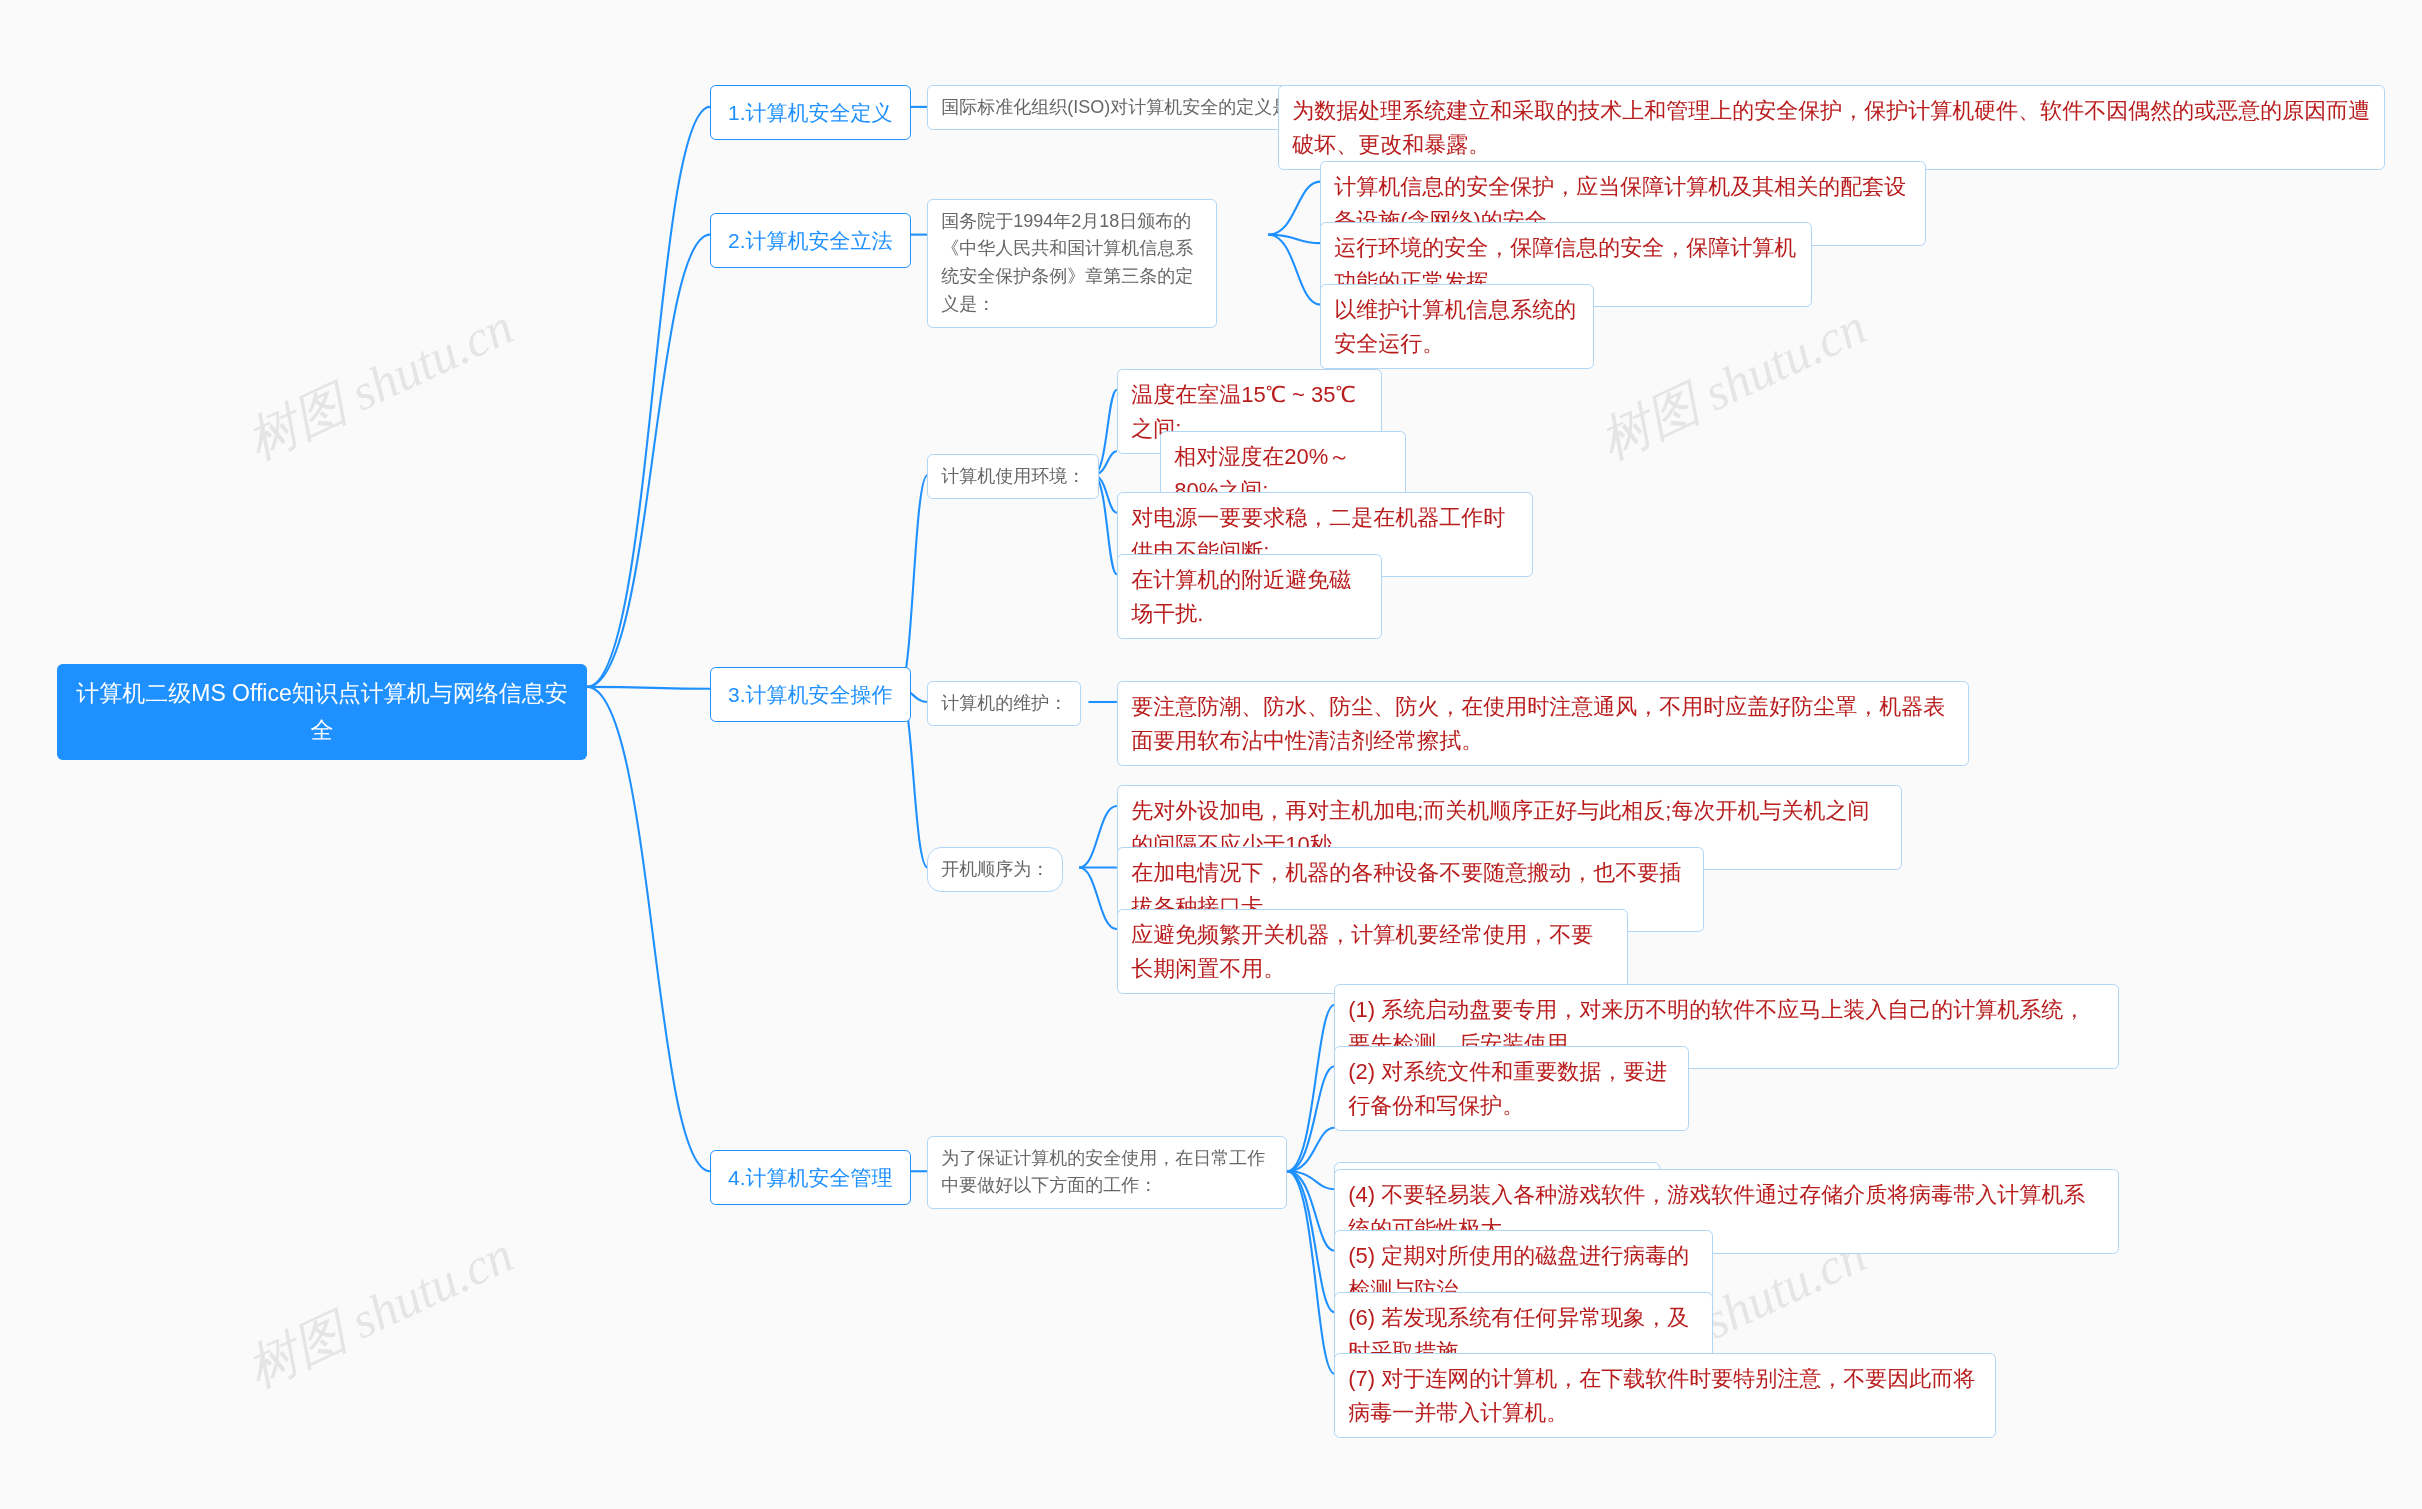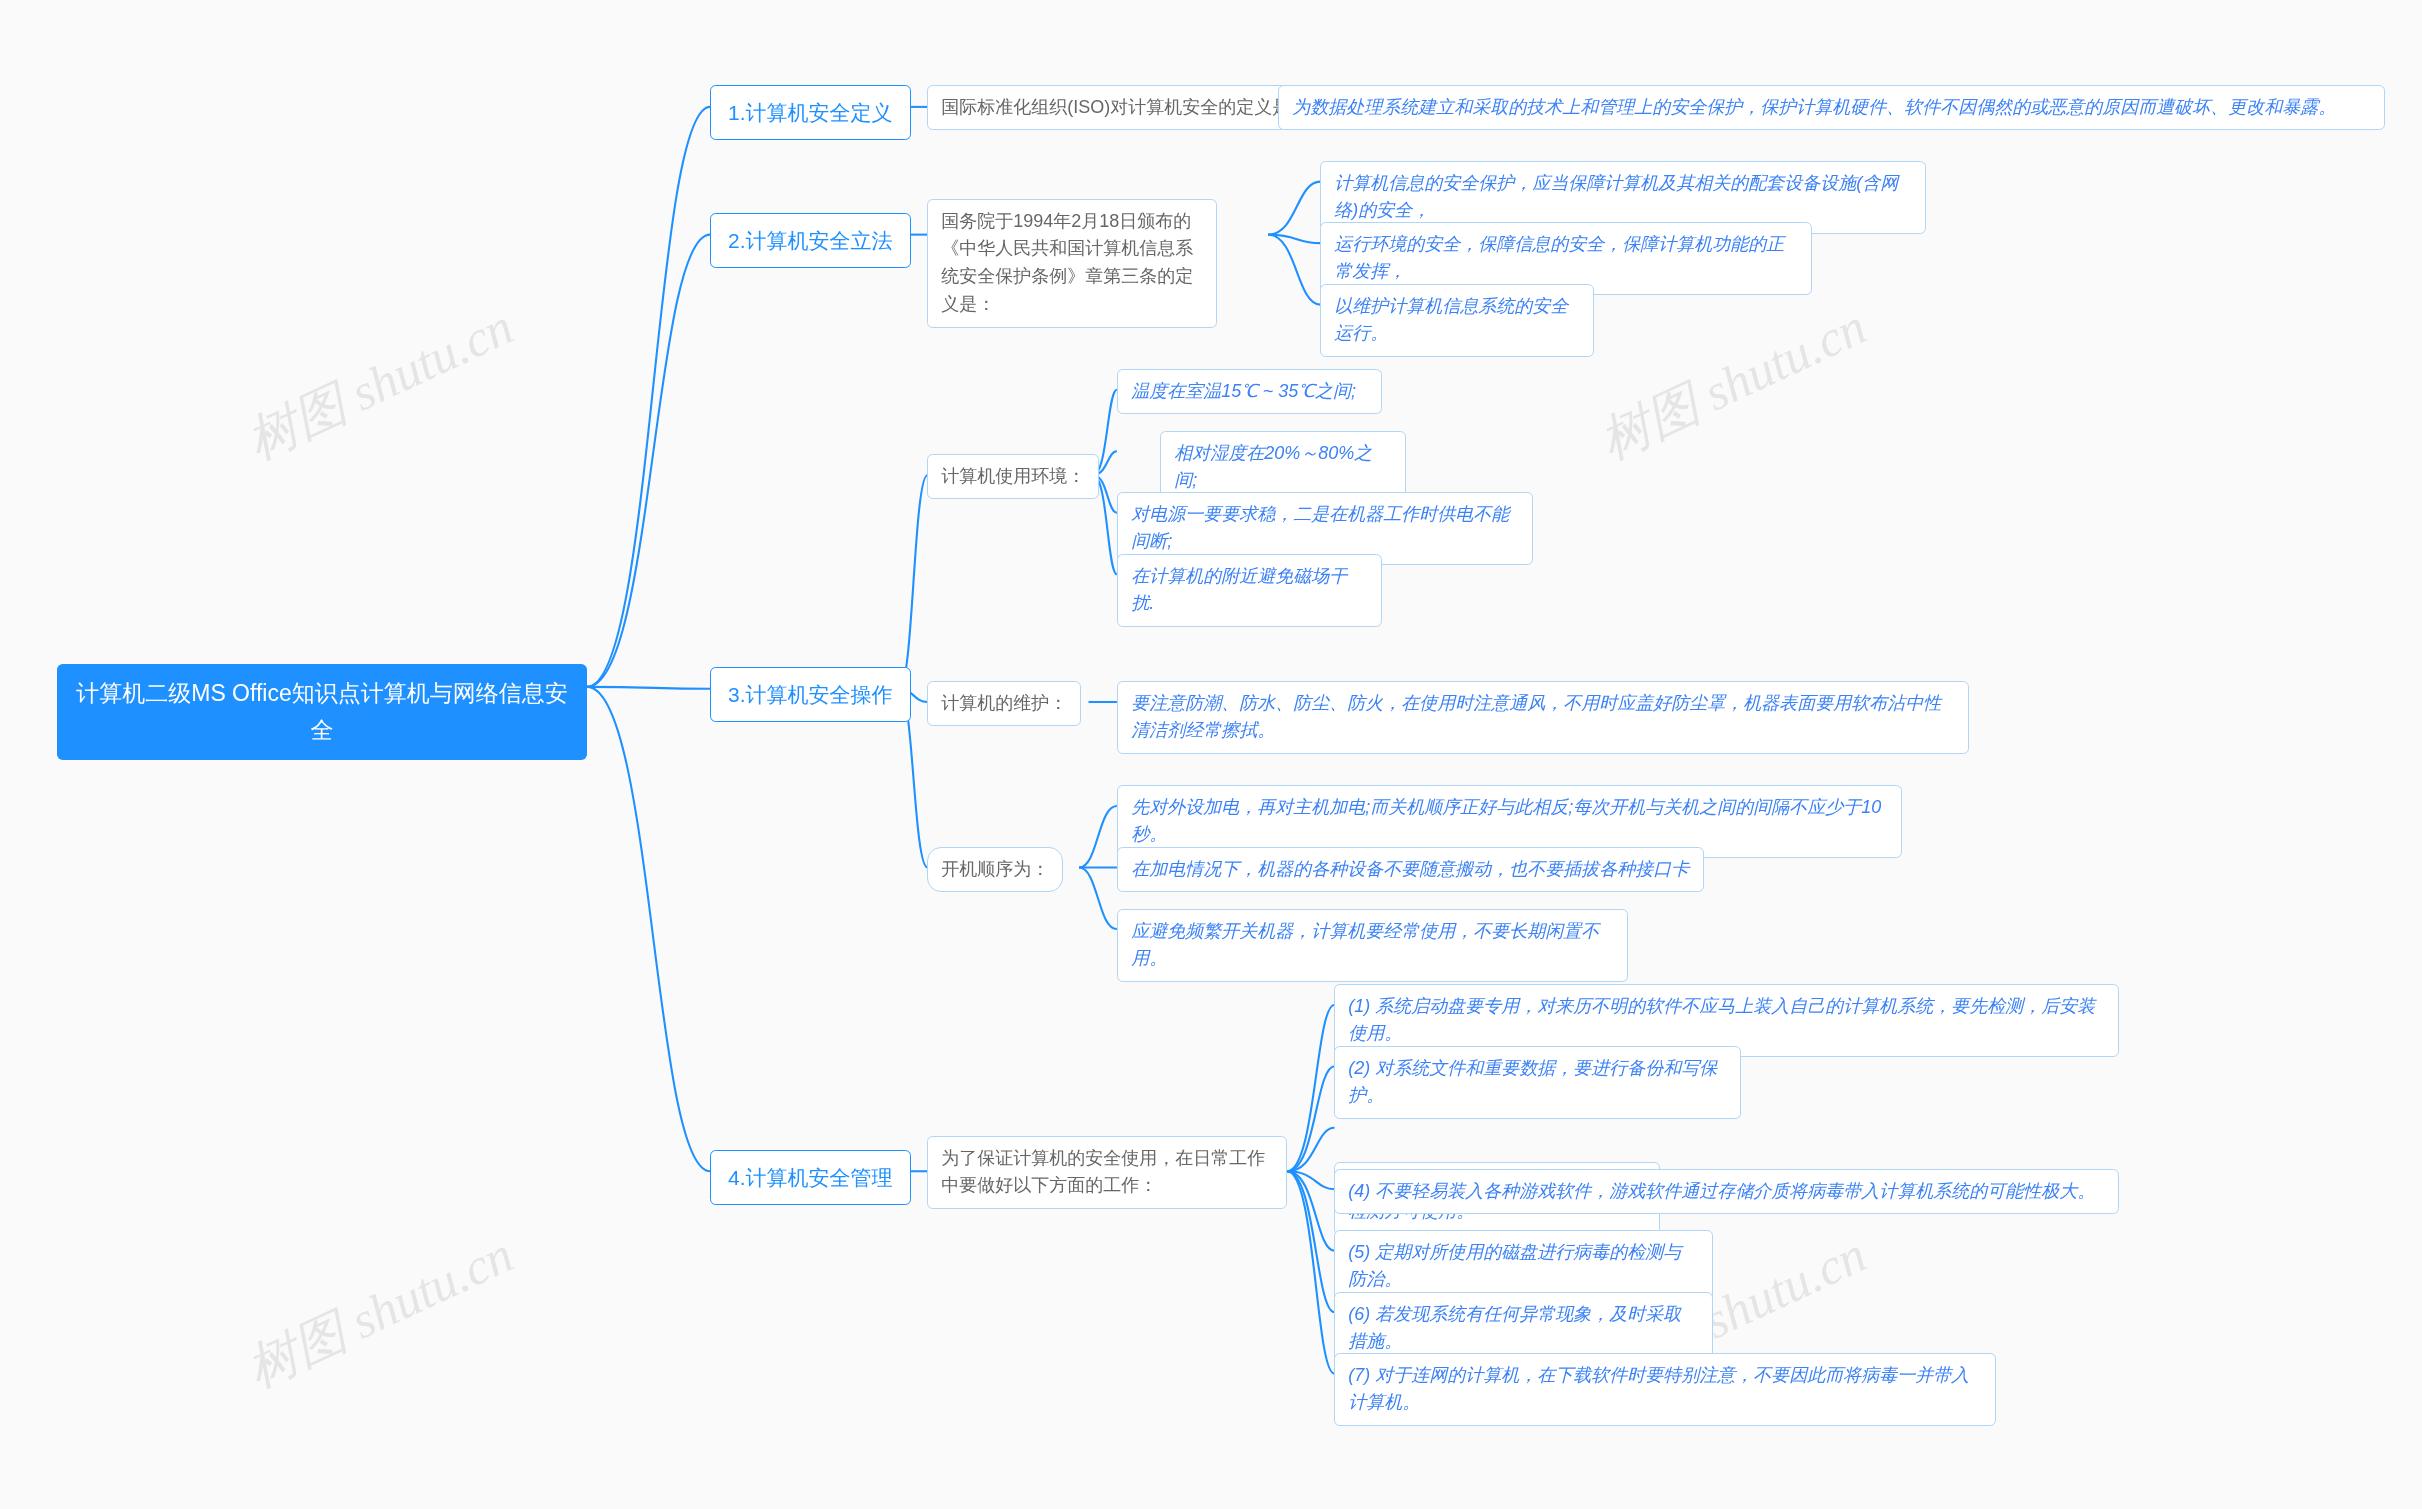--- a/index.html
+++ b/index.html
@@ -10,21 +10,21 @@
   .wm2 { left: 1590px; top: 350px; }
   .wm3 { left: 237px; top: 1278px; }
   .wm4 { left: 1590px; top: 1278px; }
   
   svg.connectors { position: absolute; left: 0; top: 0; width: 2423px; height: 1509px; pointer-events: none; }
   svg.connectors path { stroke: #1e90ff; stroke-width: 2.2; fill: none; }
   
   .node { position: absolute; border-radius: 5.7px; padding: 9.5px 15px; line-height: 1.6; }
   .root { background: #1e90ff; color: #fff; font-size: 23px; padding: 11.4px 19px; }
   .branch { border: 1.4px solid #1e90ff; color: #1e90ff; background: #fff; font-size: 21px; padding: 9.5px 17px; }
-  .leaf { border: 1.4px solid #b0d5f5; color: #3b82f6; background: #fff; font-size: 18px; padding: 7.6px 13.2px; line-height: 1.55; font-style: italic; }
+  .leaf { border: 1.4px solid #b0d5f5; color: #b91c1c; background: #fff; font-size: 22px; padding: 7.6px 13.2px; line-height: 1.55; }
   .midnode { border: 1.4px solid #b0d5f5; color: #666; background: #fff; font-size: 18px; padding: 7.6px 13.2px; line-height: 1.55; }
   
   
   
   #n-root { left: 57px; top: 664px; width: 530px; text-align: center; }
   
   
   #n-b1 { left: 710px; top: 85px; }
   #n-b2 { left: 710px; top: 213px; }
   #n-b3 { left: 710px; top: 667px; }
@@ -55,21 +55,21 @@
   #n-b3c2a { left: 1117px; top: 681px; width: 852px; }
   
   
   #n-b3c3a { left: 1117px; top: 785px; width: 785px; }
   #n-b3c3b { left: 1117px; top: 847px; width: 587px; }
   #n-b3c3c { left: 1117px; top: 909px; width: 511px; }
   
   
   #n-b4c1 { left: 927px; top: 1136px; width: 360px; }
   #n-b4c1a { left: 1334px; top: 984px; width: 785px; }
-  #n-b4c1b { left: 1334px; top: 1046px; width: 407px; }
+  #n-b4c1b { left: 1334px; top: 1046px; width: 355px; }
   #n-b4c1c { left: 1334px; top: 1162px; width: 326px; }
   #n-b4c1d { left: 1334px; top: 1169px; width: 785px; }
   #n-b4c1e { left: 1334px; top: 1230px; width: 379px; }
   #n-b4c1f { left: 1334px; top: 1292px; width: 379px; }
   #n-b4c1g { left: 1334px; top: 1353px; width: 662px; }
 </style>
 </head>
 <body>
 
 <div class="watermark wm1">树图 shutu.cn</div>

